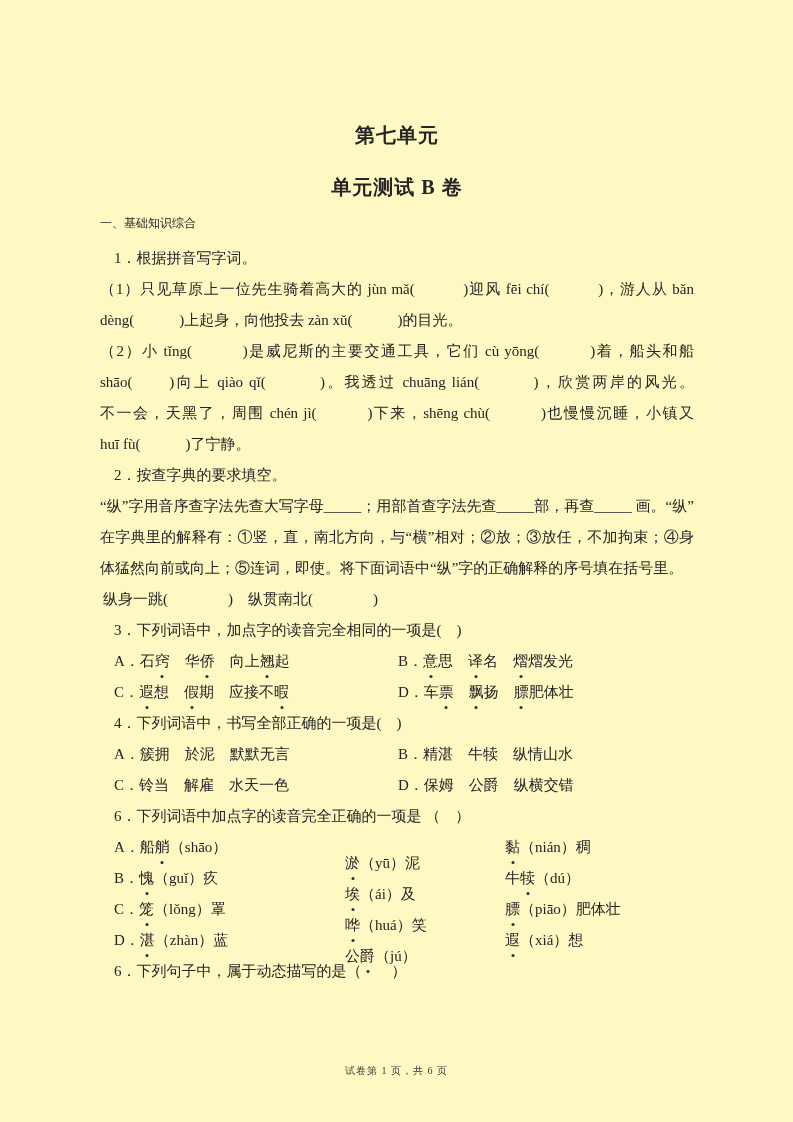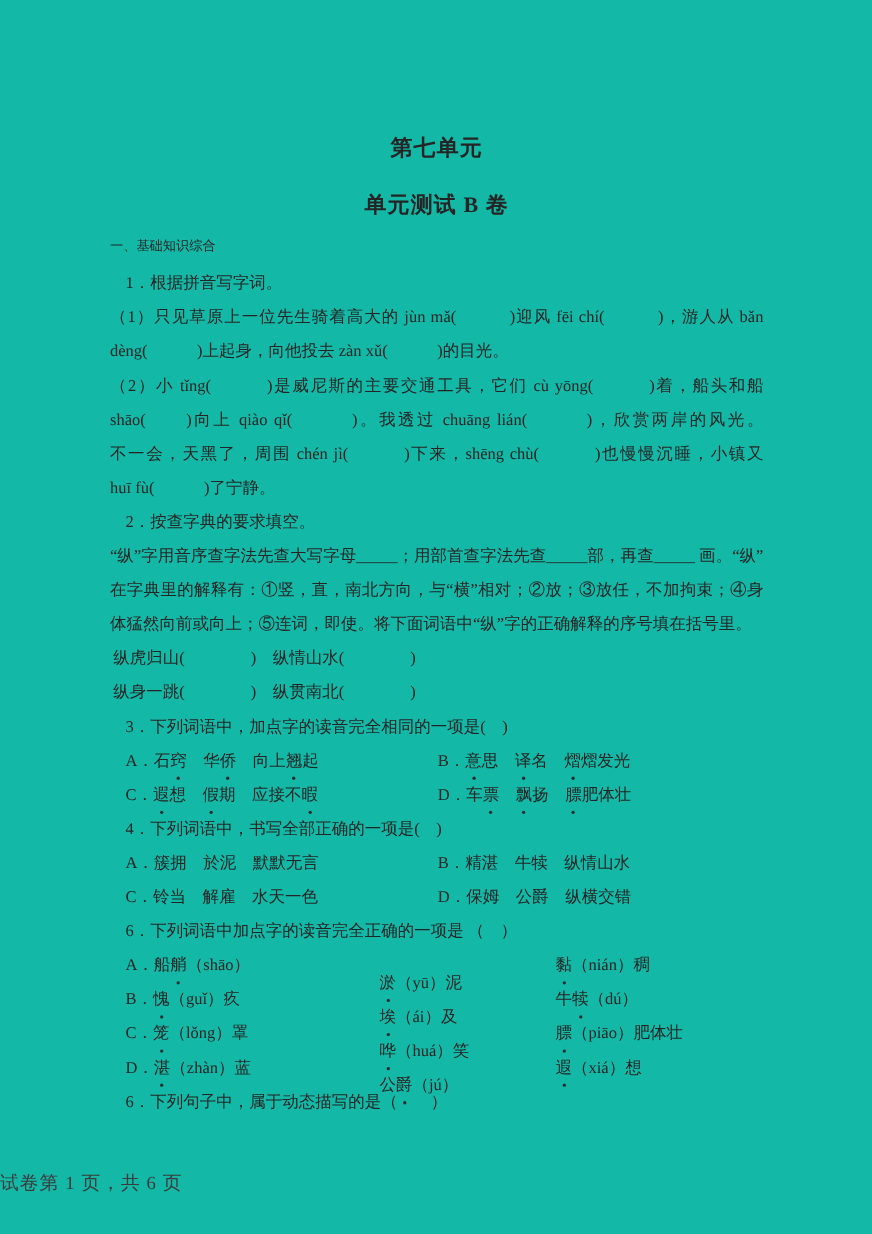--- a/index.html
+++ b/index.html
@@ -1,20 +1,20 @@
 <!DOCTYPE html>
 <html><head>
 <meta charset="utf-8">
 <style>
   html,body{margin:0;padding:0;}
   body{background:#ffffff;}
   .page{
     position:relative;
     width:793px;height:1122px;
-    background:#14b8a6;
+    background:#fef9c3;
     overflow:hidden;
     font-family:"Liberation Serif","DejaVu Serif",serif;
     color:#242424;
   }
   .content{
     position:absolute;left:100px;top:0;width:594px;
     font-size:15px;
   }
   .doc-title{
     font-weight:bold;font-size:20px;line-height:28px;
@@ -46,21 +46,21 @@
   .opt3 .col3{position:absolute;left:405px;top:0;}
   
   .em{position:relative;display:inline-block;}
   .em::after{
     content:"";position:absolute;left:50%;bottom:-1px;
     width:3px;height:3px;border-radius:50%;
     background:#2c2c2c;transform:translateX(-50%);
   }
   .footer{
     position:absolute;left:0;top:1064px;width:100%;
-    font-size:17px;color:#3a3a3a;
+    text-align:center;font-size:10px;color:#3a3a3a;
     letter-spacing:1px;
   }
 </style>
 </head>
 <body>
 
 <div class="page">
   <div class="content">
 
     <div id="title1" class="doc-title">第七单元</div>
@@ -75,21 +75,20 @@
       <div class="ln">dèng(　　　)上起身，向他投去 zàn xǔ(　　　)的目光。</div>
       <div class="ln just">（2）小 tǐng(　　　)是威尼斯的主要交通工具，它们 cù yōng(　　　)着，船头和船</div>
       <div class="ln just">shāo(　　)向上 qiào qǐ(　　　)。我透过 chuāng lián(　　　)，欣赏两岸的风光。</div>
       <div class="ln just">不一会，天黑了，周围 chén jì(　　　)下来，shēng chù(　　　)也慢慢沉睡，小镇又</div>
       <div class="ln">huī fù(　　　)了宁静。</div>
 
       <div class="ln stem">2．按查字典的要求填空。</div>
       <div class="ln just">“纵”字用音序查字法先查大写字母_____；用部首查字法先查_____部，再查_____ 画。“纵”</div>
       <div class="ln just">在字典里的解释有：①竖，直，南北方向，与“横”相对；②放；③放任，不加拘束；④身</div>
       <div class="ln">体猛然向前或向上；⑤连词，即使。将下面词语中“纵”字的正确解释的序号填在括号里。</div>
-      <div class="ln pair">纵虎归山(　　　　)　纵情山水(　　　　)</div>
       <div class="ln pair">纵身一跳(　　　　)　纵贯南北(　　　　)</div>
 
       <div class="ln stem">3．下列词语中，加点字的读音完全相同的一项是(　)</div>
       <div class="ln opt2">
         <span class="col1">A．石<span class="em">窍</span>　华<span class="em">侨</span>　向上<span class="em">翘</span>起</span>
         <span class="col2">B．<span class="em">意</span>思　<span class="em">译</span>名　<span class="em">熠</span>熠发光</span>
       </div>
       <div class="ln opt2">
         <span class="col1">C．<span class="em">遐</span>想　<span class="em">假</span>期　应接不<span class="em">暇</span></span>
         <span class="col2">D．车<span class="em">票</span>　<span class="em">飘</span>扬　<span class="em">膘</span>肥体壮</span>

